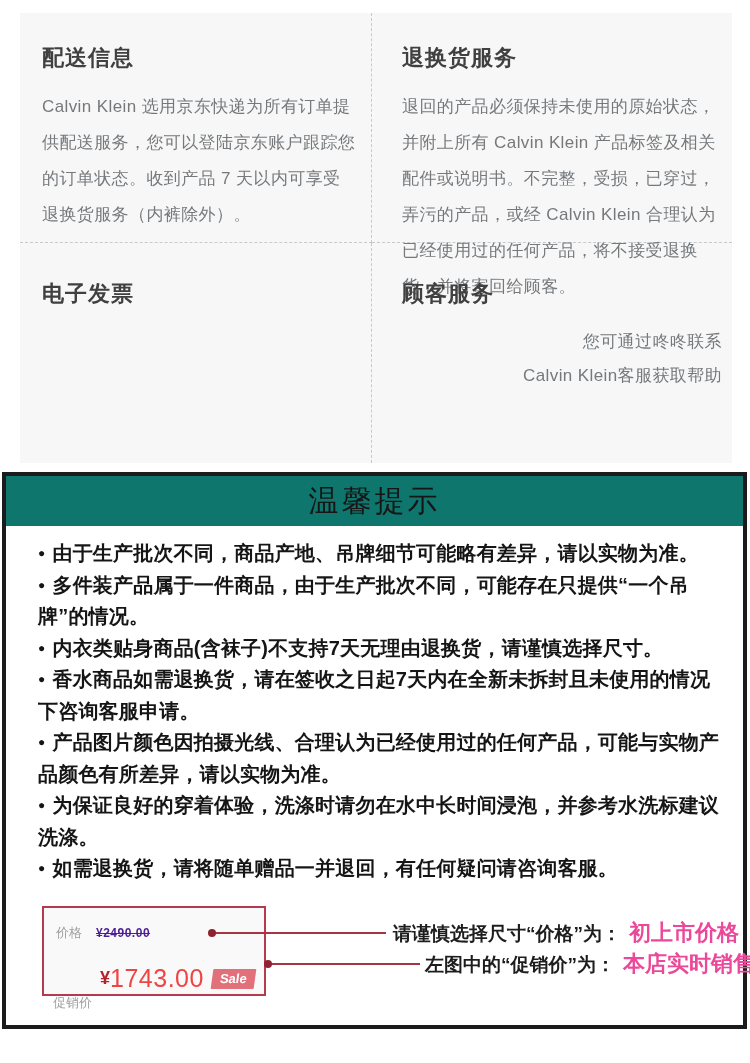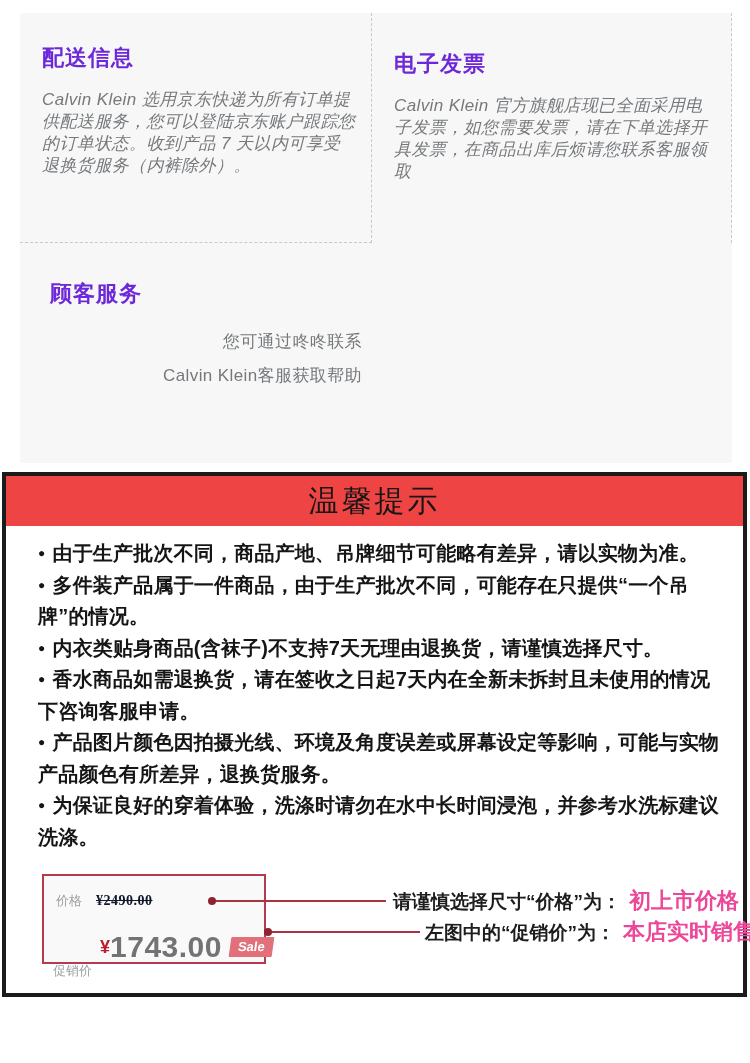--- a/index.html
+++ b/index.html
@@ -13,57 +13,57 @@
     margin:13px 18px 0 20px; height:450px; background:#f7f7f7;
     display:grid; grid-template-columns:352px 1fr; grid-template-rows:230px 1fr;
     box-sizing:border-box;
   }
   .svc-cell { box-sizing:border-box; padding:30px 14px 0 22px; }
   .svc-cell.c1 { border-right:1px dashed #c9c9c9; }
   .svc-cell.r1 { border-bottom:1px dashed #c9c9c9; }
   .svc-cell.c2 { padding-left:30px; padding-right:10px; }
   .svc-cell.r2 { padding-top:36px; }
   .svc-title {
-    font-size:22px; font-weight:700; color:#6d28d9; letter-spacing:1px;
+    font-size:22px; font-weight:700; color:#404040; letter-spacing:1px;
     margin:0 0 16px 0;
   }
-  .svc-body { font-size:17px; color:#76797c; line-height:22px; letter-spacing:0.4px;font-style:italic; }
+  .svc-body { font-size:17px; color:#76797c; line-height:36px; letter-spacing:0.4px; }
   .svc-line { font-size:17px; color:#76797c; line-height:34px; letter-spacing:0.4px;text-align:right; }
   
   .notice-box {
     margin:9px 3px 0 2px; border:4px solid #1b1b1b; background:#ffffff;
   }
   .bar {
-    height:50px; background:#ef4444; display:flex; align-items:center; justify-content:center;
+    height:50px; background:#0f766e; display:flex; align-items:center; justify-content:center;
     font-size:30px; color:#161616; font-weight:500; letter-spacing:3px;
   }
   .bar.price-bar { height:38px; font-size:26px; }
   .tips { padding:12px 20px 8px 32px; }
   .tip {
     margin:0; font-size:20px; line-height:31.5px; font-weight:700; color:#151515;
     letter-spacing:0.2px;
   }
   .bullet { font-size:12px; vertical-align:3px; margin-right:7px; }
   
   .price-area { position:relative; height:132px; }
   .sample-box {
     position:absolute; left:36px; top:13px; width:224px; height:90px;
     background:#faf9f9; border:2px solid #b43a4e; box-sizing:border-box;
   }
   .sb-row1 { position:absolute; left:12px; top:15px; white-space:nowrap; }
   .sb-label { font-size:13px; color:#a0a0a0; }
   .sb-row1 .sb-label { margin-right:14px; }
   .old-price {
-    font-size:14px; color:#0f172a; text-decoration:line-through;
-    font-weight:600; letter-spacing:0.5px;font-family:Liberation Serif, serif;
+    font-size:12px; color:#4c1d95; text-decoration:line-through;
+    font-weight:600; letter-spacing:0.5px;
   }
   .sb-row2 { position:absolute; left:9px; top:38px; display:flex; align-items:center; white-space:nowrap; }
   .sb-row2 .sb-label { margin-right:8px;margin-top:48px; }
   .yen { font-size:18px; font-weight:700; color:#b8202c; }
-  .promo-price { font-size:30px; font-weight:700; color:#737373; letter-spacing:0.5px; }
+  .promo-price { font-size:25px; font-weight:400; color:#ef4444; letter-spacing:0.5px; }
   .sale-badge {
     margin-left:8px; background:#e2707a; color:#ffffff; font-size:13px; font-weight:600;
     padding:2px 8px 3px 8px; transform:skewX(-8deg); border-radius:1px;
   }
   .connector { position:absolute; height:2px; background:#a83343; }
   .connector::before {
     content:""; position:absolute; left:-4px; top:-3px; width:8px; height:8px;
     border-radius:50%; background:#8f2230;
   }
   .connector.l1 { left:206px; top:39px; width:174px; }
@@ -81,41 +81,45 @@
 </head>
 <body>
 
 <div>
 
   <section class="services">
     <div class="svc-cell c1 r1">
       <h3 class="svc-title">配送信息</h3>
       <div class="svc-body">Calvin Klein 选用京东快递为所有订单提供配送服务，您可以登陆京东账户跟踪您的订单状态。收到产品 7 天以内可享受退换货服务（内裤除外）。</div>
     </div>
+    <div class="svc-cell c2 r1">
+      <h3 class="svc-title">退换货服务</h3>
+      <div class="svc-body">退回的产品必须保持未使用的原始状态，并附上所有 Calvin Klein 产品标签及相关配件或说明书。不完整，受损，已穿过，弄污的产品，或经 Calvin Klein 合理认为已经使用过的任何产品，将不接受退换货，并将寄回给顾客。</div>
+    </div>
     <div class="svc-cell c1 r2">
       <h3 class="svc-title">电子发票</h3>
-      <div class="svc-body">Calvin Klein 官方旗舰店现已全面采用电子发票，如您需要发票，请在下单选择开具发票，在商品出库后烦请您联系客服领取</div>
     </div>
     <div class="svc-cell c2 r2">
       <h3 class="svc-title">顾客服务</h3>
       <div class="svc-line">您可通过咚咚联系</div>
       <div class="svc-line">Calvin Klein客服获取帮助</div>
     </div>
   </section>
 
   <section class="notice-box">
     <div class="bar">温馨提示</div>
 
     <div class="tips">
       <p class="tip"><span class="bullet">●</span><span>由于生产批次不同，商品产地、吊牌细节可能略有差异，请以实物为准。</span></p>
       <p class="tip"><span class="bullet">●</span><span>多件装产品属于一件商品，由于生产批次不同，可能存在只提供“一个吊牌”的情况。</span></p>
       <p class="tip"><span class="bullet">●</span><span>内衣类贴身商品(含袜子)不支持7天无理由退换货，请谨慎选择尺寸。</span></p>
       <p class="tip"><span class="bullet">●</span><span>香水商品如需退换货，请在签收之日起7天内在全新未拆封且未使用的情况下咨询客服申请。</span></p>
-      <p class="tip"><span class="bullet">●</span><span>产品图片颜色因拍摄光线、环境及角度误差或屏幕设定等影响，可能与实物产品颜色有所差异，退换货服务。</span></p>
+      <p class="tip"><span class="bullet">●</span><span>产品图片颜色因拍摄光线、合理认为已经使用过的任何产品，可能与实物产品颜色有所差异，请以实物为准。</span></p>
       <p class="tip"><span class="bullet">●</span><span>为保证良好的穿着体验，洗涤时请勿在水中长时间浸泡，并参考水洗标建议洗涤。</span></p>
+      <p class="tip"><span class="bullet">●</span><span>如需退换货，请将随单赠品一并退回，有任何疑问请咨询客服。</span></p>
     </div>
 
 
     <div class="price-area">
       <div class="sample-box">
         <div class="sb-row1">
           <span class="sb-label">价格</span><span class="old-price">¥2490.00</span>
         </div>
         <div class="sb-row2">
           <span class="sb-label">促销价</span>

